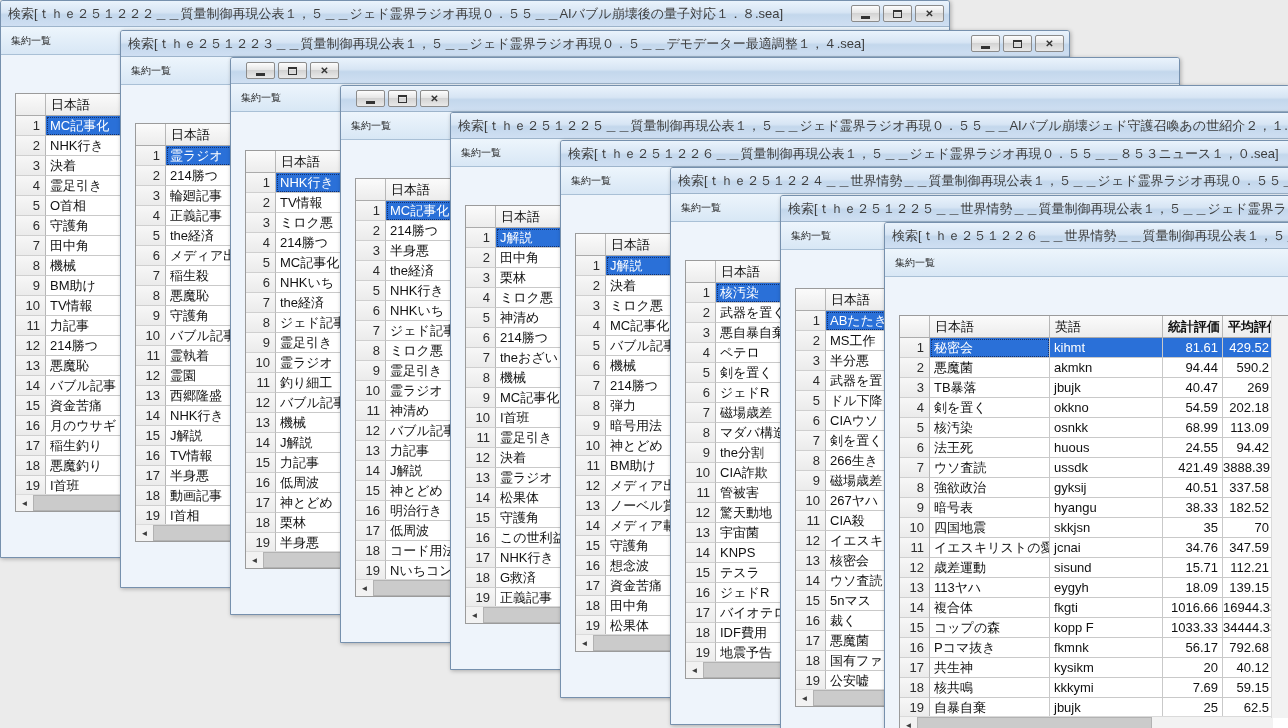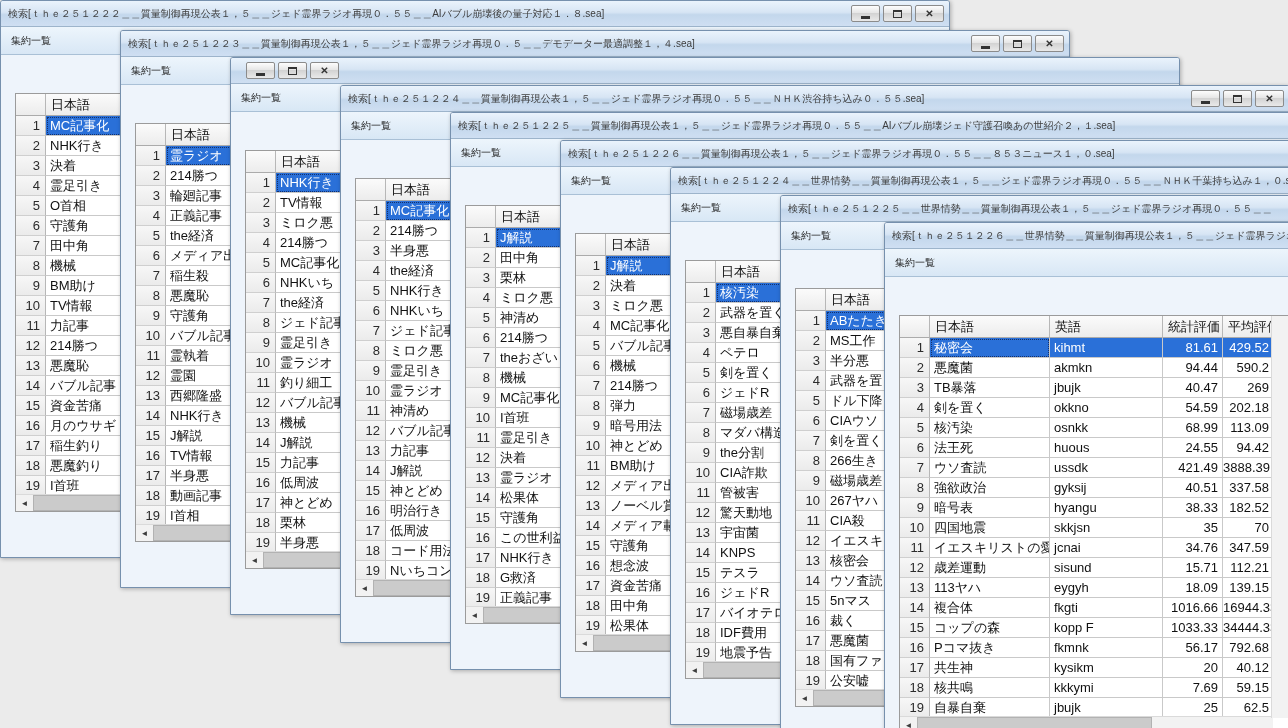--- a/index.html
+++ b/index.html
@@ -19,21 +19,21 @@
   }
   .titlebar{
     height:26px;
     background:linear-gradient(to bottom,#eaf3fc 0%,#d7e5f4 45%,#c3d7ec 55%,#cfdff2 100%);
     border-bottom:1px solid #9db4cb;
     border-radius:2px 2px 0 0;
     display:flex;align-items:center;
     padding:0 5px 0 7px;box-sizing:border-box;
   }
   .title{
-    flex:1;font-size:10px;color:#3d3d3d;
+    flex:1;font-size:13px;color:#3d3d3d;
     white-space:nowrap;overflow:hidden;
   }
   .winbtns{display:flex;gap:3px;margin-left:8px;flex:none;}
   .wbtn{
     width:29px;height:17px;box-sizing:border-box;padding:0;
     background:linear-gradient(to bottom,#fdfdfd,#e6e6e6 45%,#d3d3d3 50%,#e9e9e9);
     border:1px solid #8b8b8b;border-radius:2px;
     display:flex;align-items:center;justify-content:center;
   }
   .ic-min{display:block;width:9px;height:3px;background:#333;margin-top:8px;}
@@ -64,21 +64,21 @@
     height:22px;line-height:21px;
     background:linear-gradient(to bottom,#fbfbfb,#ececec);
     border-right:1px solid #b7b7b7;border-bottom:1px solid #ababab;
     padding-left:5px;
   }
   .c-rno{width:30px;}
   .c-jp{width:120px;padding-left:4px;}
   .c-en{width:113px;padding-left:4px;}
   .c-stat{width:60px;text-align:right;padding-right:4px;}
   .c-avg{width:50px;text-align:right;padding-right:3px;}
-  .g-header .c-stat,.g-header .c-avg{text-align:right;padding-right:4px;}
+  .g-header .c-stat,.g-header .c-avg{text-align:right;padding-right:4px;font-weight:bold;}
   .cell.rno{
     background:linear-gradient(to bottom,#f7f7f7,#ebebeb);
     border-right:1px solid #b7b7b7;border-bottom:1px solid #cfcfcf;
     text-align:right;padding-right:5px;color:#2b2b2b;
   }
   .g-row .cell.data{background:#fff;}
   .g-row.selected .cell.data{background:#2a70d8;color:#fff;}
   .g-row.selected .cell.c-jp{outline:1px dotted #13306b;outline-offset:-2px;}
   .hscroll{
     position:absolute;left:0;bottom:0;width:373px;height:17px;box-sizing:border-box;
@@ -655,21 +655,20 @@
       <div class="hscroll">
         <span class="sb-btn"></span>
         <span class="sb-thumb"></span>
       </div>
       <div class="vscroll"></div>
     </div>
   </section>
 
   <section class="win" style="left: 340px; top: 85px; z-index: 13;">
     <header class="titlebar">
-      <span class="title">検索[ｔｈｅ２５１２２４＿＿質量制御再現公表１，５＿＿ジェド霊界ラジオ再現０．５５＿＿ＮＨＫ渋谷持ち込み０．５５.sea]</span>
       <span class="winbtns">
         <button class="wbtn">
             <span class="ic-min"></span>
           </button>
         <button class="wbtn">
             <span class="ic-max"></span>
           </button>
         <button class="wbtn">
             <span class="ic-close"></span>
           </button>

